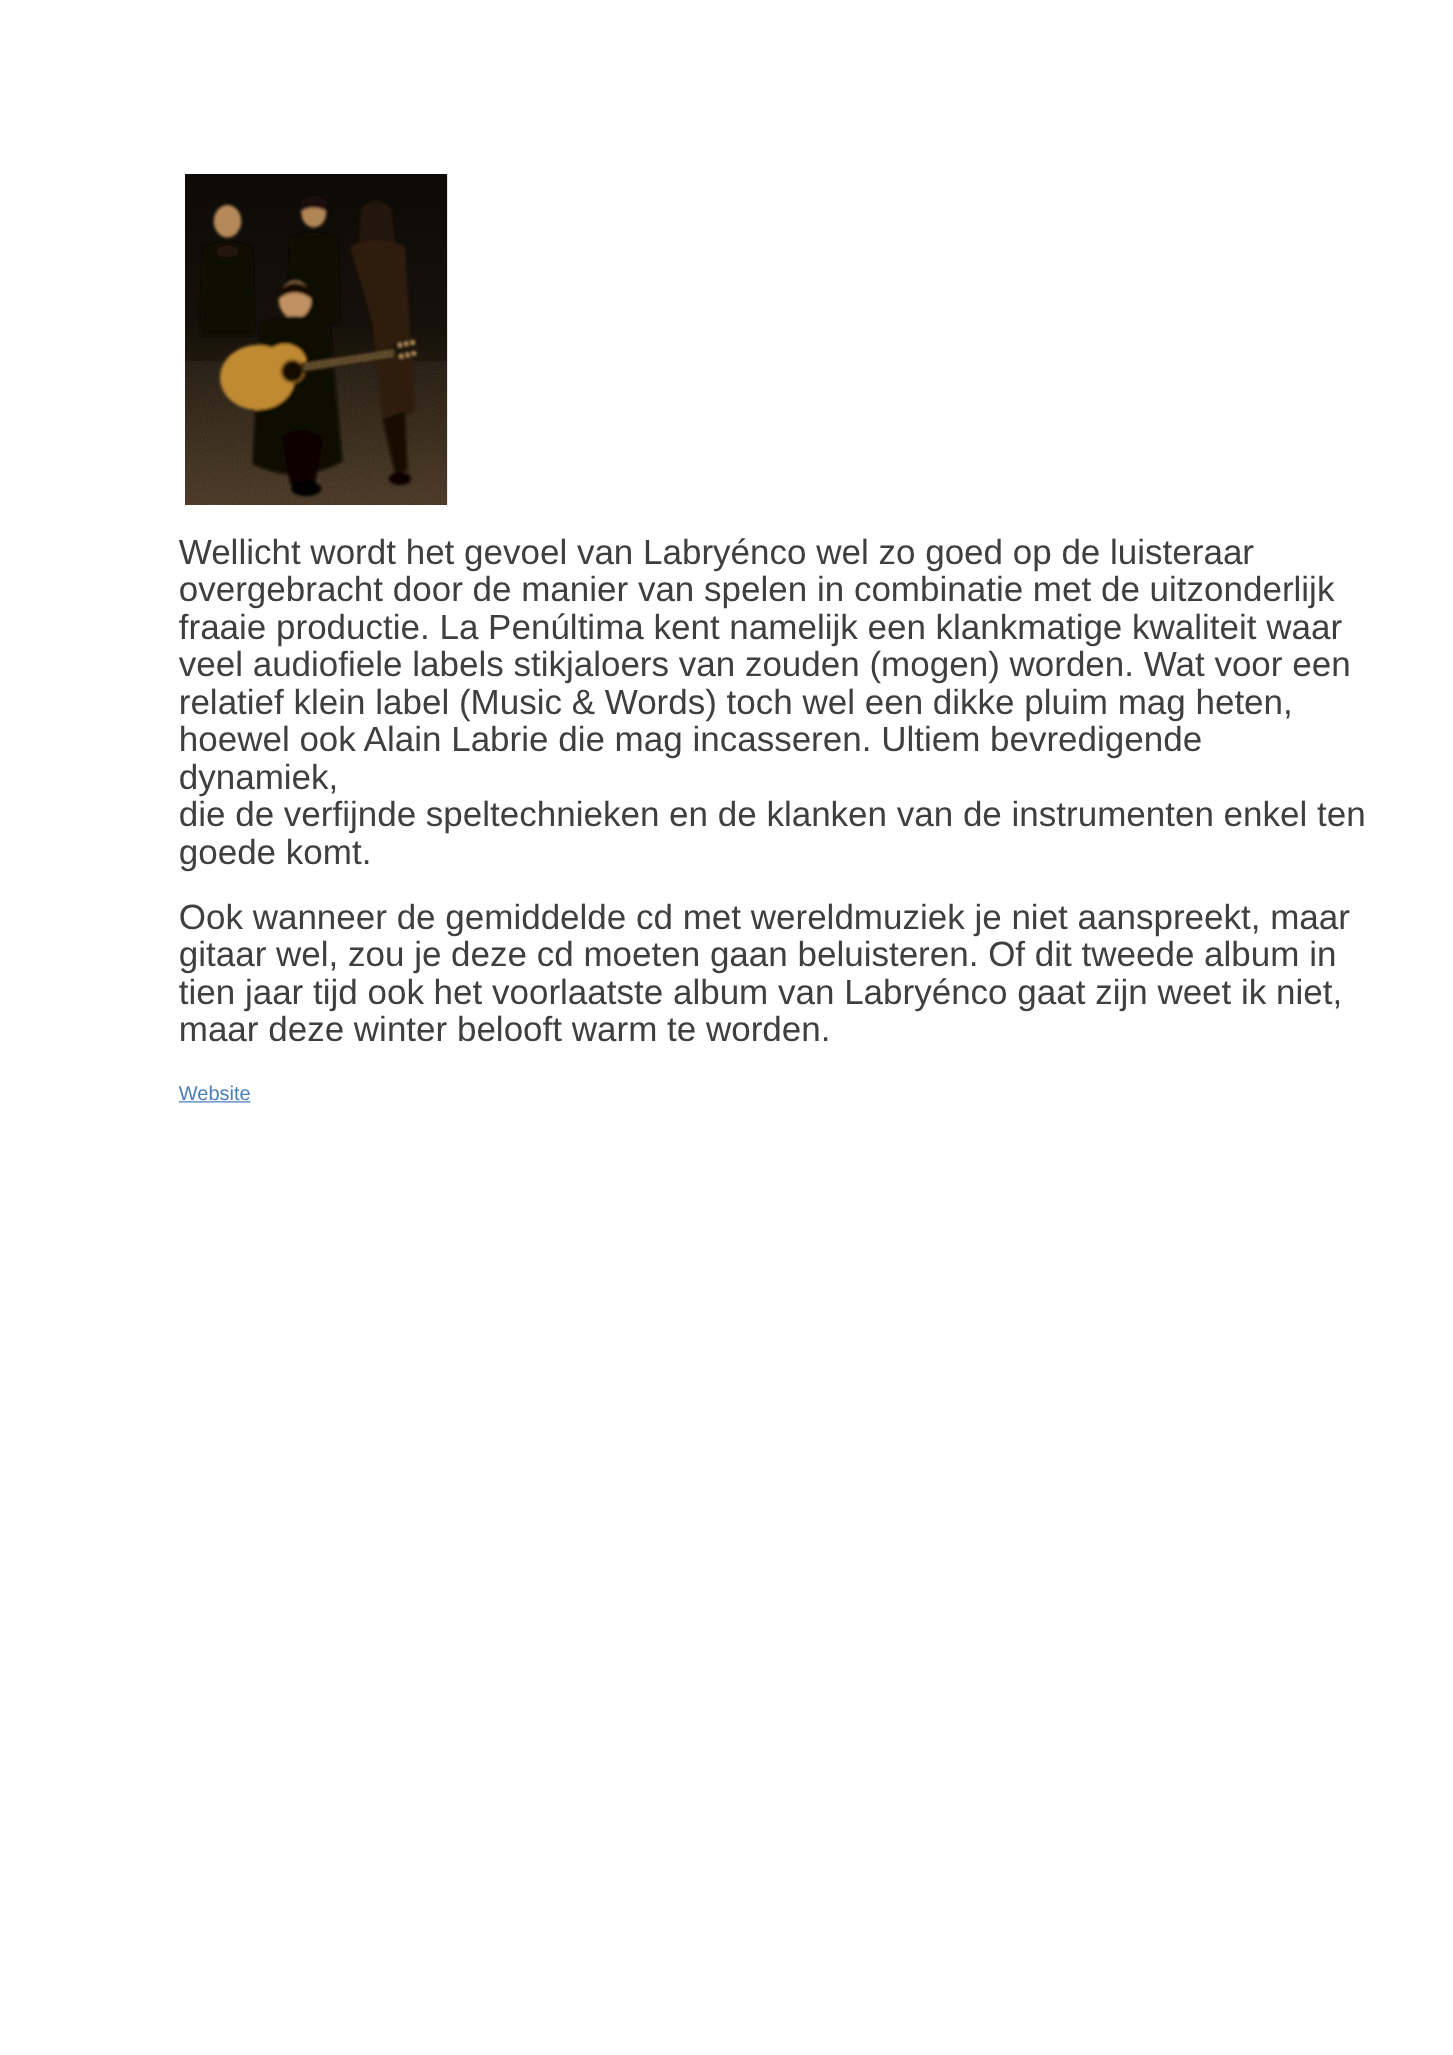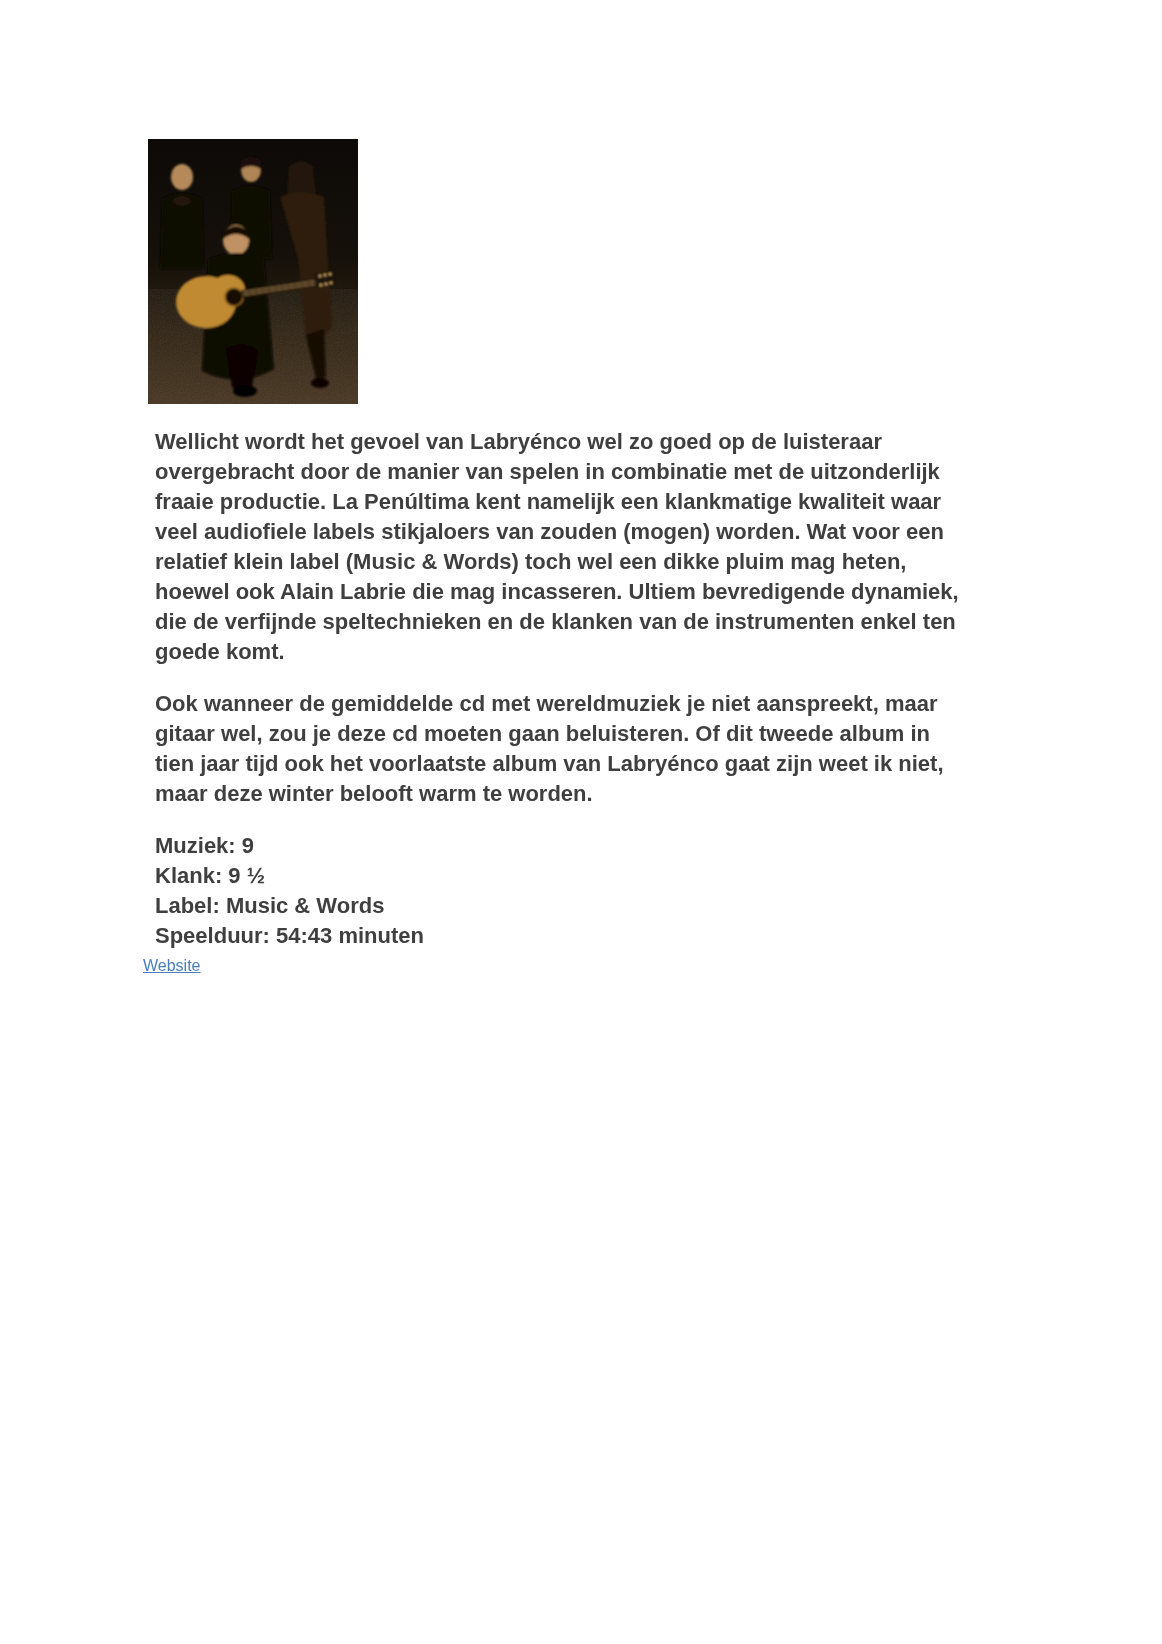--- a/index.html
+++ b/index.html
@@ -21,26 +21,25 @@
     overflow: hidden;
   }
   .photo svg { display: block; width: 100%; height: 100%; }
   .text-block {
     position: absolute;
     left: 143px;
     top: 427px;
     width: 950px;
   }
   .text-block p {
-    margin: 0 0 22px 12px;
-    font-size: 22px;
+    margin: 0 0 22px 0;
+    font-size: 28px;
     line-height: 30px;
     white-space: pre-line;
     color: var(--text-color, #3f3f3f);
-    font-weight: bold;
   }
   .text-block p.details { margin-bottom: 0; }
   a.weblink {
     display: inline-block;
     font-size: 16px;
     line-height: 30px;
     color: var(--link-color, #4a7ebb);
     text-decoration: underline;
     cursor: pointer;
   }
@@ -123,20 +122,16 @@
 fraaie productie. La Penúltima kent namelijk een klankmatige kwaliteit waar
 veel audiofiele labels stikjaloers van zouden (mogen) worden. Wat voor een
 relatief klein label (Music &amp; Words) toch wel een dikke pluim mag heten,
 hoewel ook Alain Labrie die mag incasseren. Ultiem bevredigende dynamiek,
 die de verfijnde speltechnieken en de klanken van de instrumenten enkel ten
 goede komt.</p>
     <p>Ook wanneer de gemiddelde cd met wereldmuziek je niet aanspreekt, maar
 gitaar wel, zou je deze cd moeten gaan beluisteren. Of dit tweede album in
 tien jaar tijd ook het voorlaatste album van Labryénco gaat zijn weet ik niet,
 maar deze winter belooft warm te worden.</p>
-    <p class="details">Muziek: 9
-Klank: 9 ½
-Label: Music &amp; Words
-Speelduur: 54:43 minuten</p>
     <a class="weblink" href="#">Website</a>
   </div>
 
 </div>
 
 </body></html>

